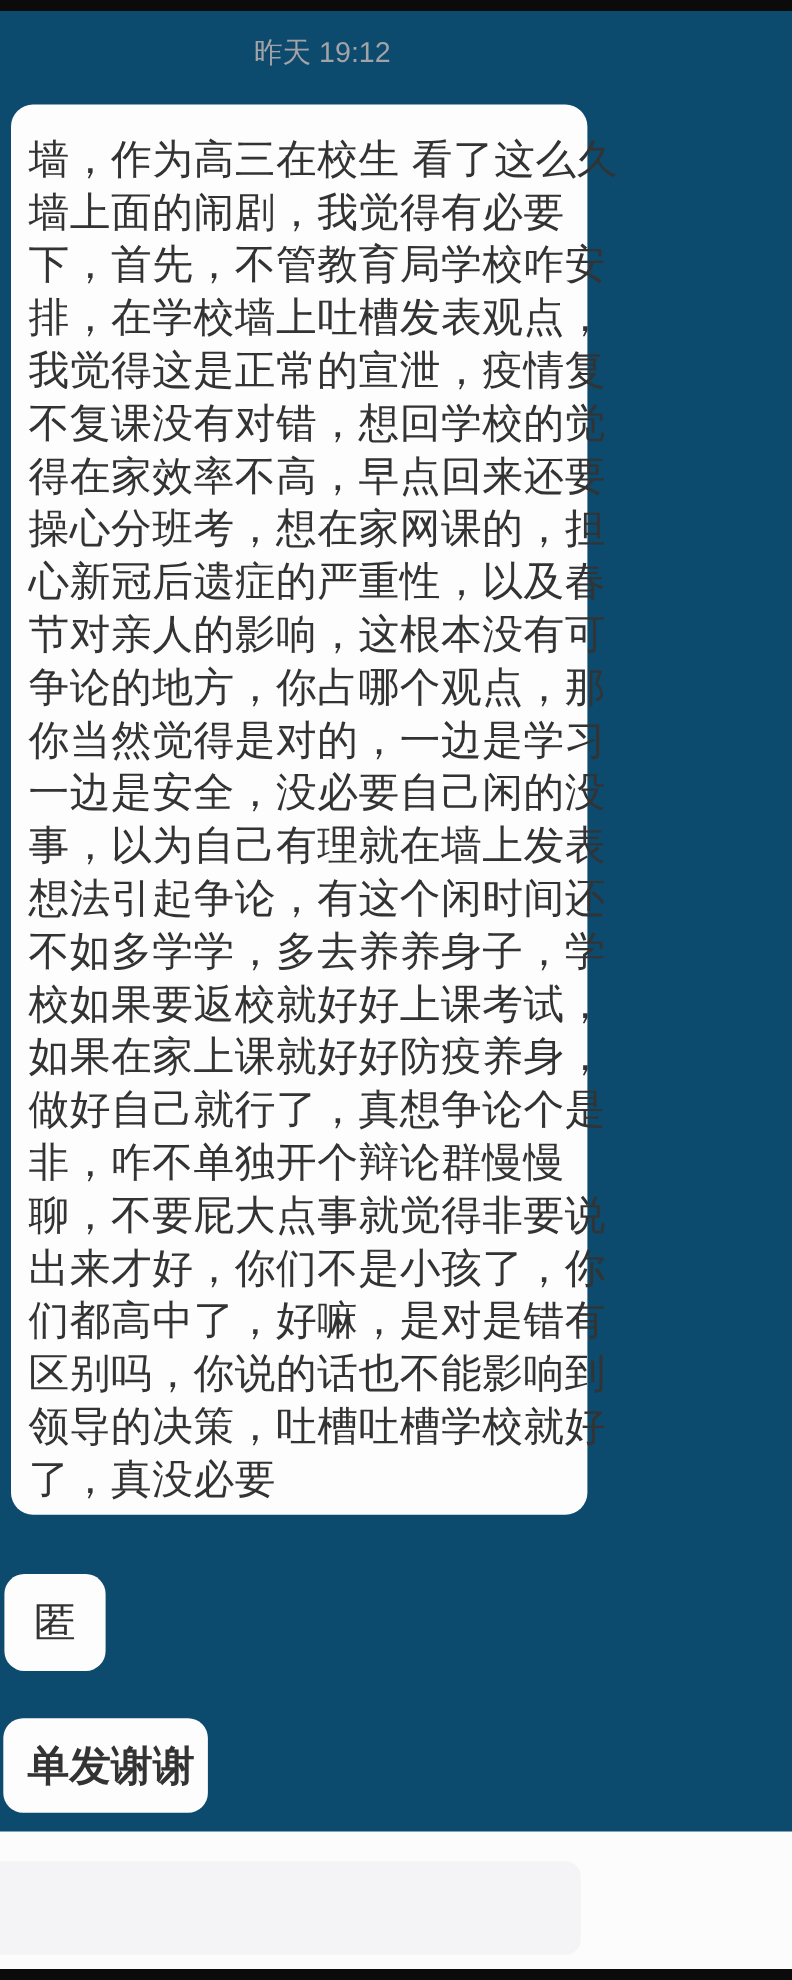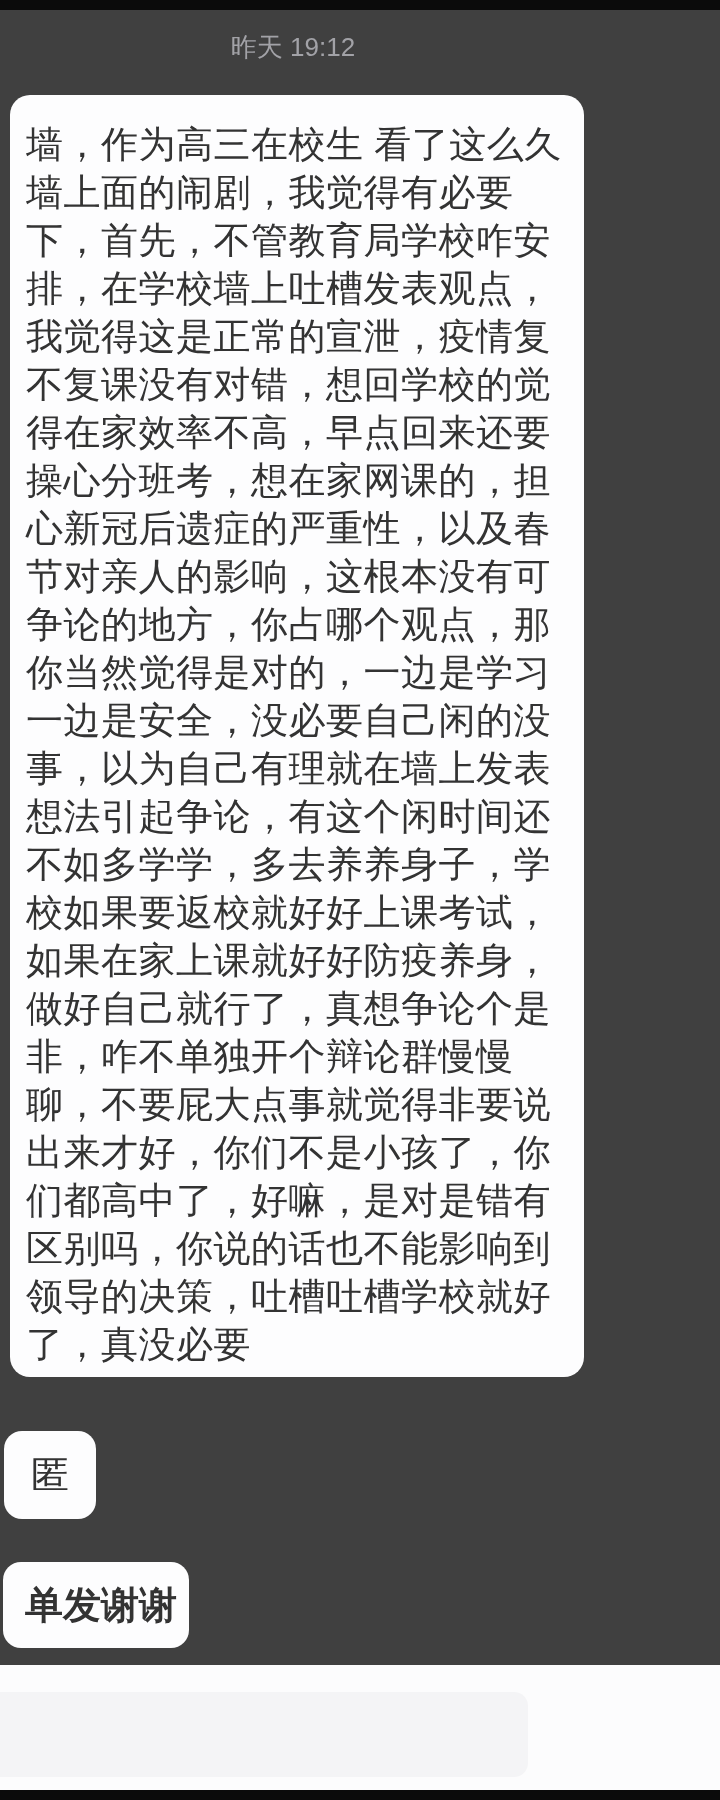--- a/index.html
+++ b/index.html
@@ -5,21 +5,21 @@
   html, body { margin: 0; padding: 0; }
   body {
     width: 720px; height: 1800px;
     background: #efeef3;
     font-family: "Liberation Sans", "DejaVu Sans", sans-serif;
     overflow: hidden;
   }
   .screen {
     position: relative;
     width: 720px; height: 1800px;
-    background: #404040;
+    background: #0c4a6e;
   }
   .letterbox {
     position: absolute; left: 0; width: 720px; height: 10px;
     background: #0b0b0b;
   }
   .letterbox.top { top: 0; }
   .letterbox.bottom { top: 1790px; }
   .timestamp {
     position: absolute;
     top: 30px; left: 0; width: 586px; height: 34px;
@@ -29,21 +29,21 @@
     color: #a2a2a7;
   }
   .bubble {
     position: absolute;
     background: #fdfdfe;
     border-radius: 20px;
     box-sizing: border-box;
     color: #333333;
   }
   .bubble.long {
-    left: 10px; top: 95px; width: 574px;
+    left: 10px; top: 95px; width: 524px;
     padding: 26px 18px 8px 16px;
   }
   .msg-text {
     font-size: 37px;
     line-height: 48px;
     color: #333333;
     white-space: pre;
     letter-spacing: 0.5px;
   }
   .bubble.anon {

